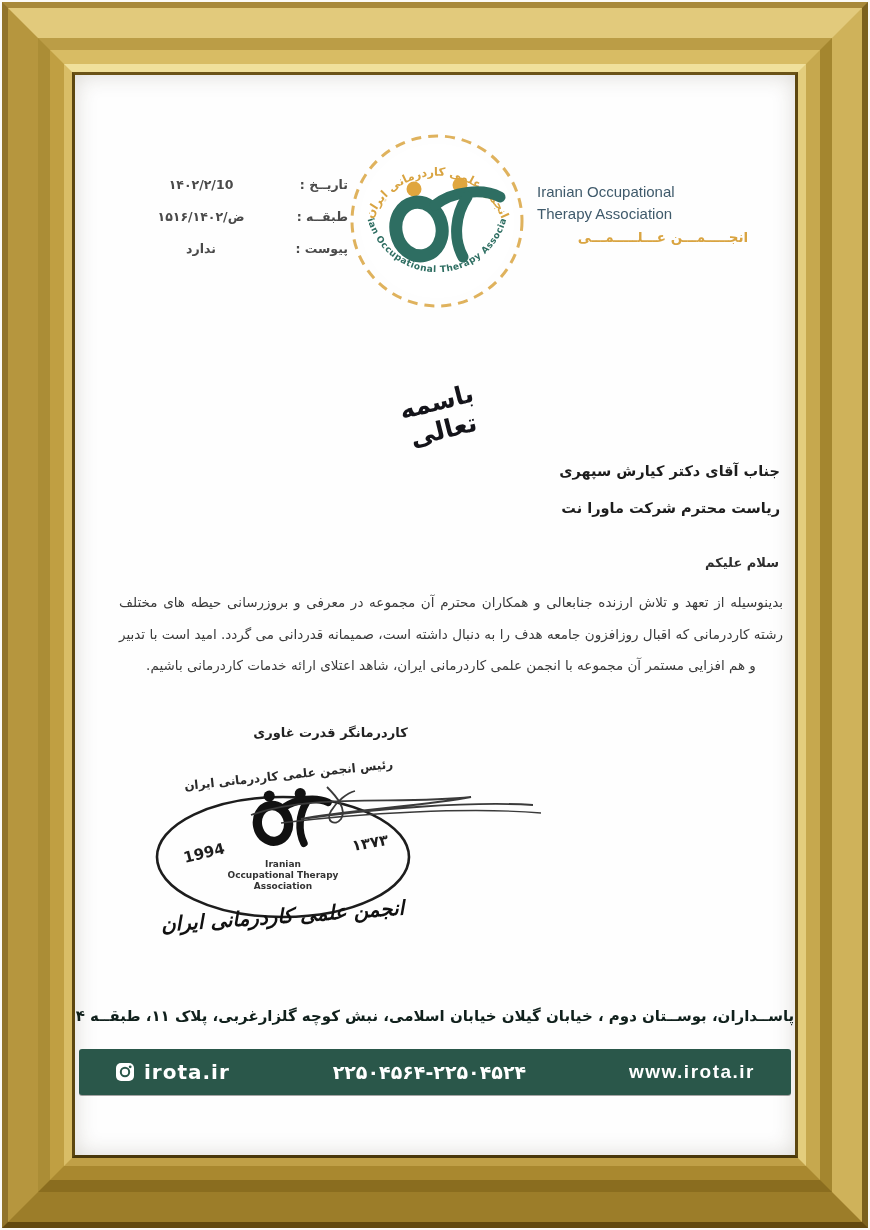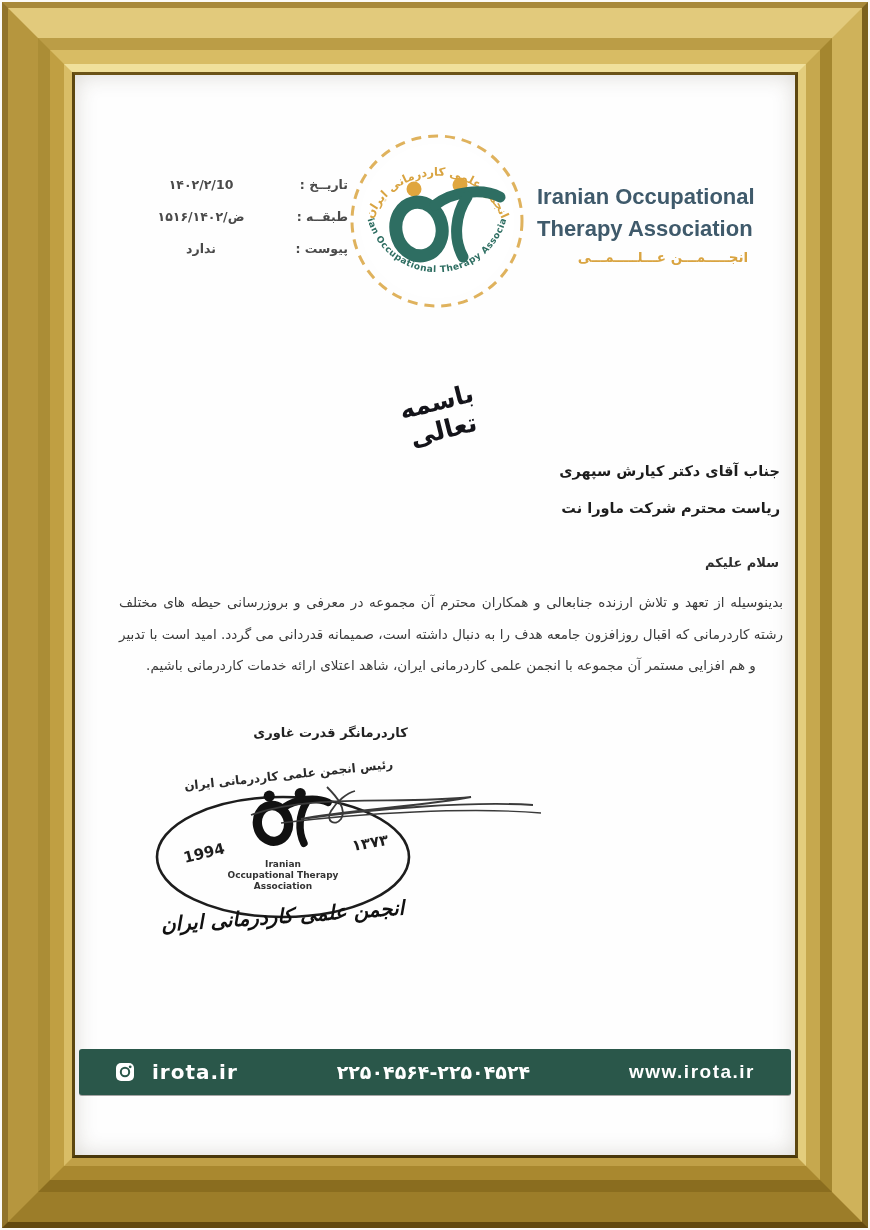--- a/index.html
+++ b/index.html
@@ -26,21 +26,21 @@
   
   .meta { position:absolute; left:55px; top:102px; width:218px; direction:rtl;
           font-size:12.5px; font-weight:bold; color:#4a4a4a; }
   .meta-row { display:flex; margin-bottom:17px; }
   .meta-label { width:64px;margin-left:12px; }
   .meta-value { flex:1; text-align:center; }
 
   .logo { position:absolute; left:272px; top:56px; }
 
   .org { position:absolute; left:462px; top:106px; width:252px; }
-  .org-en { font-size:22px; font-weight:bold; color:#3f5a6b; line-height:1.45;
+  .org-en { font-size:15px; font-weight:normal; color:#3f5a6b; line-height:1.45;
             font-family:"Liberation Sans", sans-serif; }
   .org-fa { direction:rtl; text-align:center; color:#d9a441; font-weight:bold;
             font-size:13.5px; line-height:1.9; letter-spacing:1px; }
 
   
   .bismillah { position:absolute; left:295px; top:312px; width:140px;
                text-align:center; font-size:25px; color:#14141a;
                transform:rotate(-14deg); direction:rtl; font-weight:bold; }
 
   .recipient { position:absolute; right:15px; top:378px; direction:rtl;
@@ -60,21 +60,21 @@
             font-size:13px; color:#222; }
   .stamp  { position:absolute; left:66px; top:682px; }
 
   
   .address { position:absolute; left:0; right:0; top:932px; direction:rtl;
              text-align:center; font-weight:bold; font-size:15px; color:#10201c; }
   .bar { position:absolute; left:4px; right:4px; top:974px; height:46px;
          background:#2a574a; border-radius:3px; display:flex; align-items:center;
          justify-content:space-between; padding:0 36px; color:#fff;
          box-shadow:0 1px 0 rgba(0,0,0,.35); }
-  .bar-left { display:flex; align-items:center; gap:17px; font-weight:bold;
+  .bar-left { display:flex; align-items:center; gap:9px; font-weight:bold;
               font-size:20px; letter-spacing:1px; }
   .bar-phone { font-weight:bold; font-size:19px; letter-spacing:2px; direction:ltr; }
   .bar-site  { font-weight:bold; font-size:19px; letter-spacing:1.5px;
                font-family:"Liberation Sans", sans-serif; }
 </style>
 </head>
 <body>
 
 <div class="photo">
 <div class="f-outer">
@@ -168,20 +168,21 @@
       <text x="142" y="166" text-anchor="middle" font-size="20" font-weight="bold" fill="#111" direction="rtl" font-style="italic" transform="rotate(-4 142 166)">انجمن علمی کاردرمانی ایران</text>
 
       <g>
         <path d="M 110,58 C 170,36 260,48 330,40 C 290,48 200,54 160,62 C 230,52 330,44 392,48" fill="none" stroke="#3a3a3a" stroke-width="1.8"></path>
         <path d="M 140,66 C 220,56 330,50 400,56" fill="none" stroke="#3a3a3a" stroke-width="1.4"></path>
         <path d="M 186,30 C 196,40 206,52 200,62 C 194,70 184,64 190,54 C 196,44 206,36 214,34" fill="none" stroke="#3a3a3a" stroke-width="1.8"></path>
       </g>
     </svg>
   </div>
 
+  <div class="address">پاســداران، بوســتان دوم ، خیابان گیلان خیابان اسلامی، نبش کوچه گلزارغربی، پلاک ۱۱، طبقــه ۴</div>
 
   <div class="bar">
     <div class="bar-left">
       <svg width="20" height="20" viewBox="0 0 20 20">
         <rect x="1" y="1" width="18" height="18" rx="5" fill="#ffffff"></rect>
         <circle cx="10" cy="10" r="4.2" fill="none" stroke="#2a574a" stroke-width="2"></circle>
         <circle cx="15.2" cy="4.8" r="1.4" fill="#2a574a"></circle>
       </svg>
       <span>irota.ir</span>
     </div>

